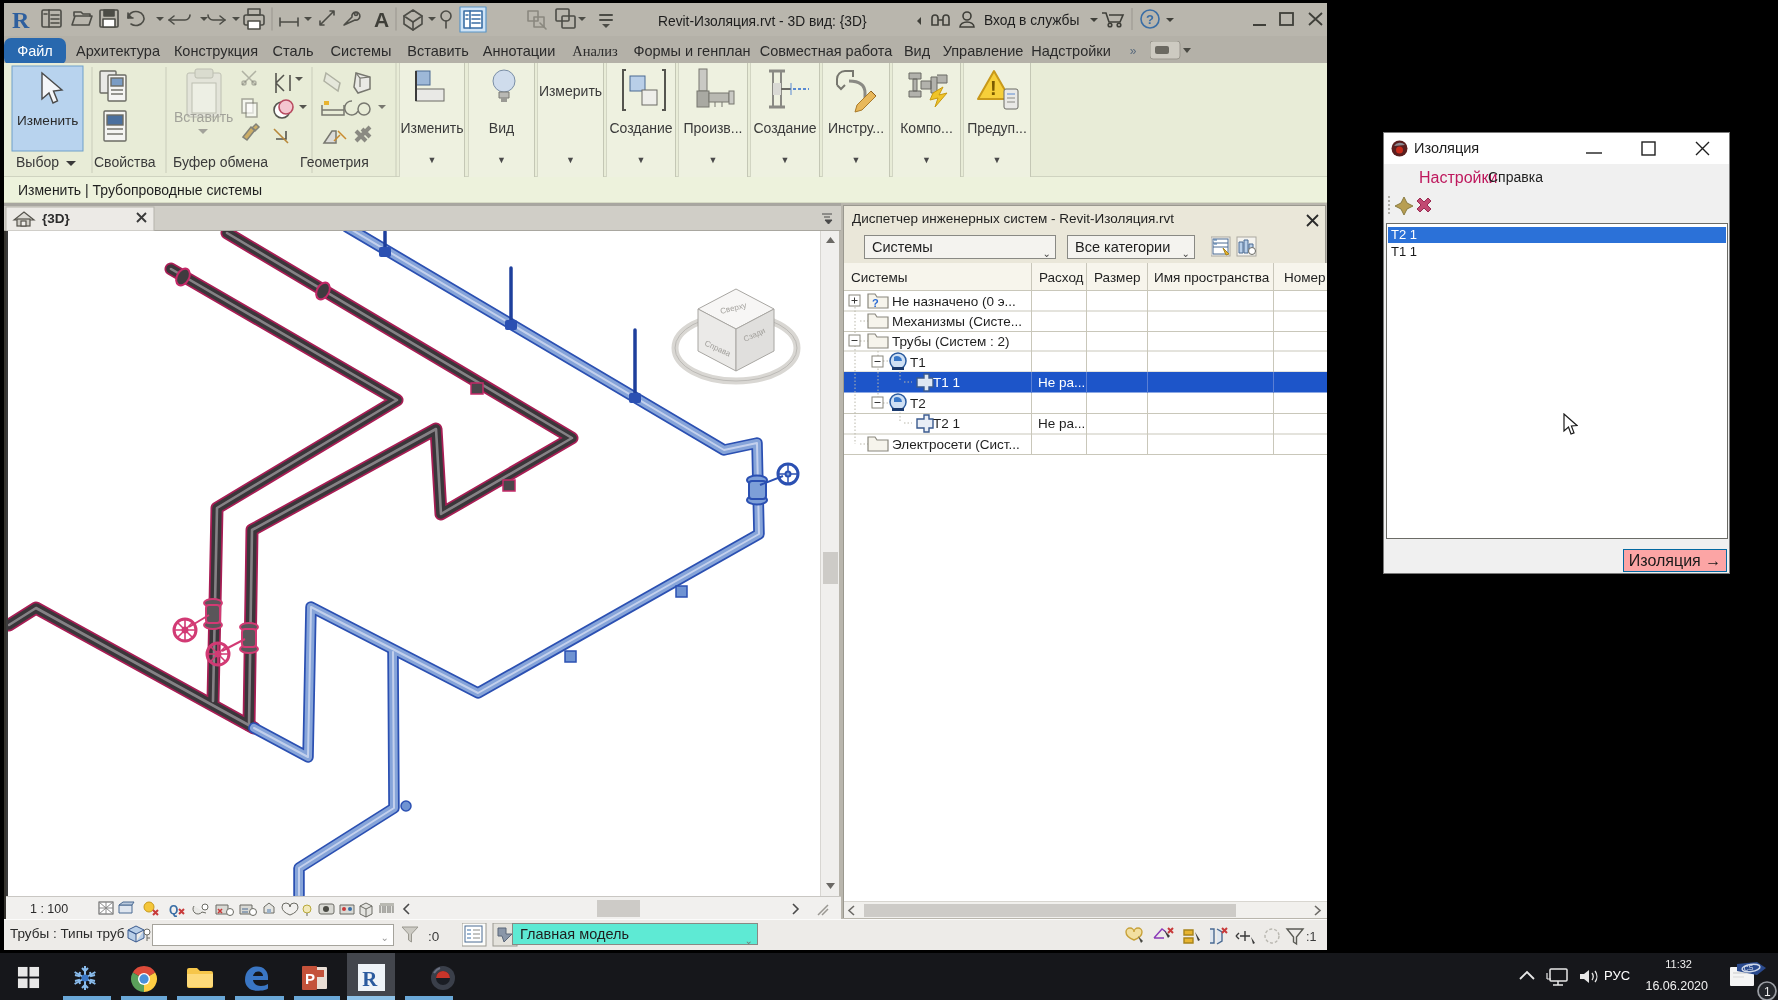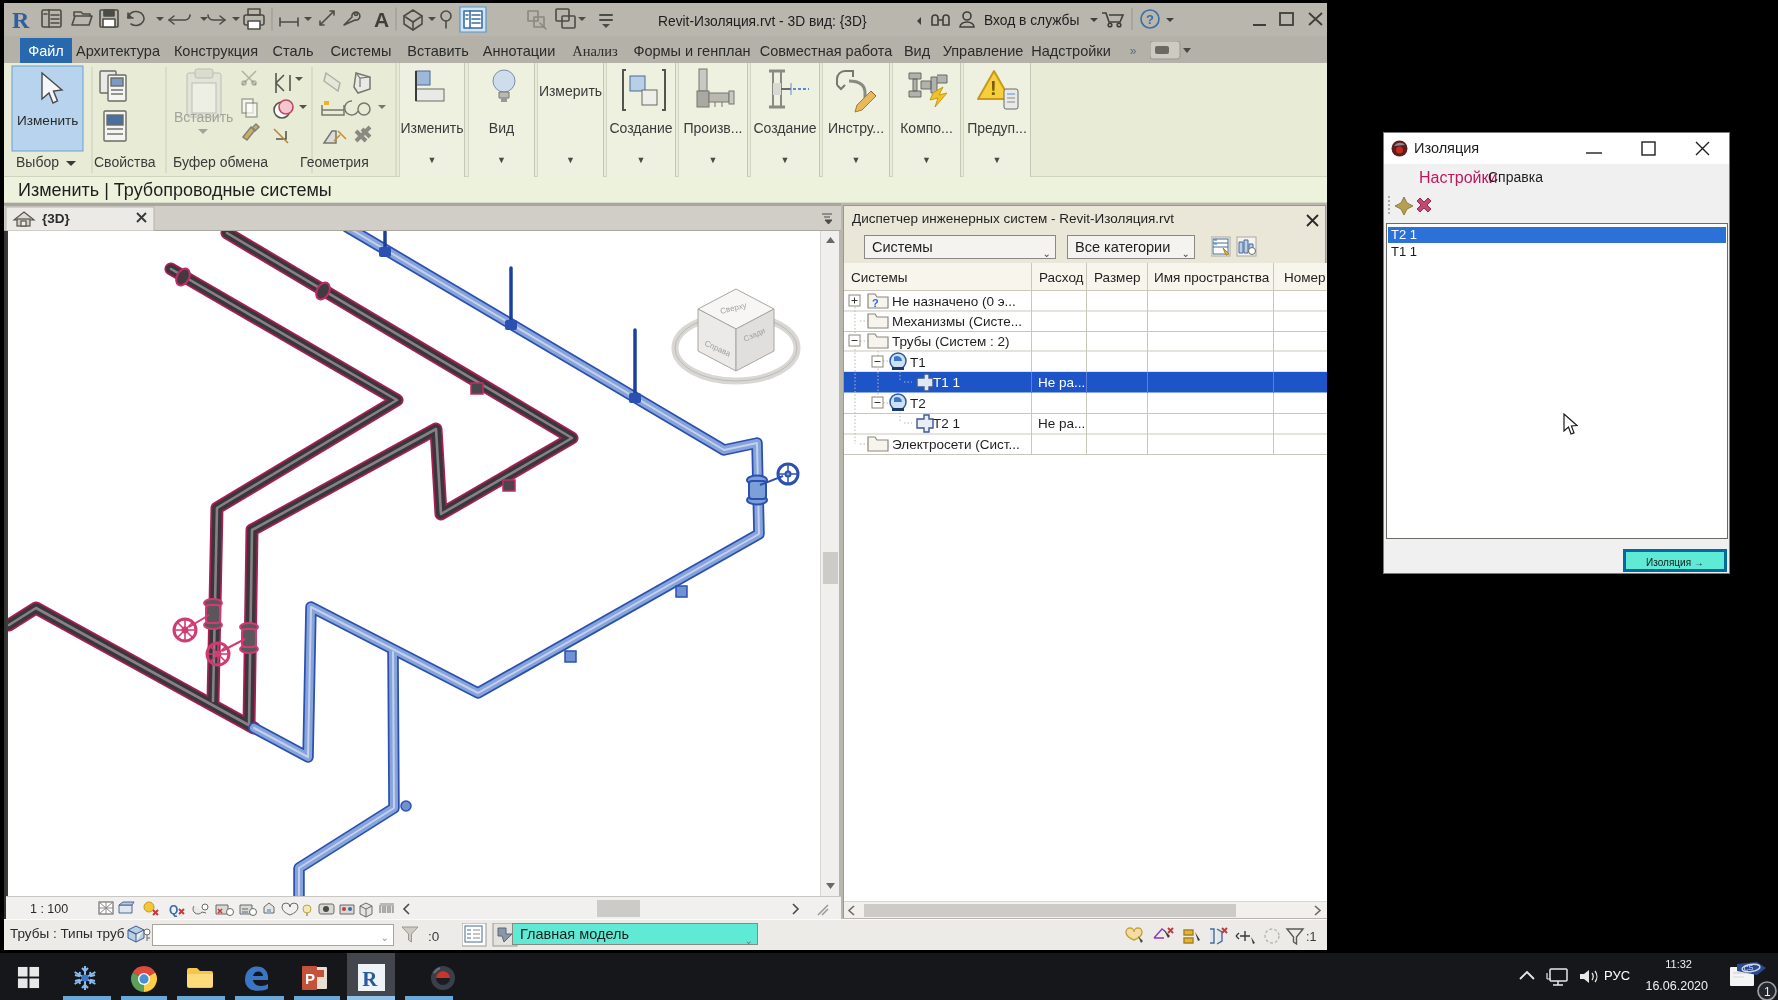--- a/index.html
+++ b/index.html
@@ -7,21 +7,21 @@
 .abs{position:absolute;}
 #win{position:absolute;left:4px;top:3px;width:1323px;height:947px;background:#b9b6ad;}
 #titlebar{position:absolute;left:4px;top:3px;width:1323px;height:33px;background:#b9b6ad;}
 #tabrow{position:absolute;left:4px;top:36px;width:1323px;height:29px;background:#b4b1a8;}
 .tab{position:absolute;top:2px;height:27px;line-height:27px;font-size:14.5px;color:#2b2b2b;text-align:center;}
 #tabfile{background:#2868ae;color:#fff;}
 #ribbon{position:absolute;left:4px;top:63px;width:1323px;height:114px;background:#e8ecd7;border-bottom:1px solid #cfd3c0;}
 .rtile{position:absolute;top:0;height:114px;background:#eef1e0;border-left:1px solid #d2d5c3;border-right:1px solid #c4c7b5;}
 .rlabel{position:absolute;width:100%;text-align:center;top:57px;font-size:14px;color:#3a3a3a;}
 .rdrop{position:absolute;width:100%;text-align:center;top:92px;font-size:9px;color:#4a4a4a;}
-#infobar{position:absolute;left:4px;top:177px;width:1323px;height:26px;background:#edf2dc;border-bottom:1px solid #d6dac4;font-size:18px;color:#1f1f1f;line-height:26px;padding-left:14px;}
+#infobar{position:absolute;left:4px;top:177px;width:1323px;height:26px;background:#edf2dc;border-bottom:1px solid #d6dac4;font-size:14px;color:#1f1f1f;line-height:26px;padding-left:14px;}
 #vtabbar{position:absolute;left:4px;top:203px;width:837px;height:28px;background:#d0cec7;border-bottom:1px solid #a9a7a0;}
 #viewport{position:absolute;left:6px;top:231px;width:816px;height:665px;background:#fff;border-left:2px solid #3a3a3a;}
 #vscroll{position:absolute;left:820px;top:231px;width:19px;height:665px;background:#f0efed;border-left:1px solid #d8d6d2;}
 #viewbar{position:absolute;left:6px;top:896px;width:835px;height:23px;background:#f1f0ee;border-top:1px solid #c9c7c3;}
 #panel{position:absolute;left:843px;top:205px;width:483px;height:713px;background:#eae7d9;border:1px solid #9a988f;}
 #statusbar{position:absolute;left:4px;top:919px;width:1323px;height:31px;background:#edebe8;border-top:1px solid #fbfbfa;}
 #taskbar{position:absolute;left:0;top:953px;width:1778px;height:47px;background:#16171b;}
 #floatwin{position:absolute;left:1383px;top:132px;width:347px;height:442px;background:#f0f0f0;border:1px solid #7a7a7a;}
 .combo{position:absolute;background:#f4f3ef;border:1px solid #898984;font-size:14.5px;color:#1f1f1f;}
 .cchev{position:absolute;right:4px;top:7px;font-size:10px;color:#444;}
@@ -130,21 +130,21 @@
   <path d="M1162 15 l4 4 4 -4" fill="#3f3f39" stroke="none"></path>
 
   <line x1="1249" y1="22" x2="1262" y2="22" stroke-width="2"></line>
   <rect x="1276" y="10" width="13" height="12" stroke-width="1.8"></rect>
   <path d="M1305 10 l13 12 M1318 10 l-13 12" stroke-width="1.8"></path>
  </g>
 </svg>
 </div>
 
 <div id="tabrow">
-  <div class="tab" id="tabfile" style="left:16px;width:52px;">Файл</div>
+  <div class="tab" id="tabfile" style="left:0;width:62px;border-radius:7px;">Файл</div>
   <div class="tab" style="left:66px;width:96px;">Архитектура</div>
   <div class="tab" style="left:166px;width:92px;">Конструкция</div>
   <div class="tab" style="left:262px;width:54px;">Сталь</div>
   <div class="tab" style="left:320px;width:74px;">Системы</div>
   <div class="tab" style="left:398px;width:72px;">Вставить</div>
   <div class="tab" style="left:474px;width:82px;">Аннотации</div>
   <div class="tab" style="left:560px;width:62px;font-family:Liberation Serif, serif;">Анализ</div>
   <div class="tab" style="left:626px;width:124px;">Формы и генплан</div>
   <div class="tab" style="left:754px;width:136px;">Совместная работа</div>
   <div class="tab" style="left:894px;width:38px;">Вид</div>
@@ -674,21 +674,21 @@
         <circle cx="3" cy="16" r="1"></circle>
         <circle cx="3" cy="20" r="1"></circle>
       </g>
   <path d="M18 4 l3 6 6 3 -6 3 -3 6 -3 -6 -6 -3 6 -3 z" fill="#b89e52" stroke="#8a7c42" stroke-width="1"></path>
   <path d="M34 5 l4 4 4 -4 3 3 -4 4 4 4 -3 3 -4 -4 -4 4 -3 -3 4 -4 -4 -4 z" fill="#c24a72" stroke="#9a2a52" stroke-width="1"></path>
  </svg>
  <div class="abs" style="left:2px;top:90px;width:342px;height:316px;background:#fff;border:1px solid #6b6b66;">
   <div class="abs" style="left:1px;top:3px;width:338px;height:16px;background:#2b71d8;color:#fff;font-size:13px;line-height:16px;padding-left:3px;">Т2 1</div>
   <div class="abs" style="left:4px;top:20px;font-size:13px;color:#1a1a1a;">Т1 1</div>
  </div>
- <div class="abs" style="left:239px;top:416px;width:104px;height:23px;background:#5eead4;border:3px solid #0369a1;text-align:center;font-size:10px;line-height:21px;color:#1a1a1a;">Изоляция →</div>
+ <div class="abs" style="left:239px;top:416px;width:104px;height:23px;background:#fca5a5;border:1px solid #0369a1;text-align:center;font-size:16px;line-height:21px;color:#1a1a1a;">Изоляция →</div>
  <svg class="abs" style="left:178px;top:280px;" width="16" height="24" viewBox="0 0 16 24">
   <path d="M2 1 L2 18 L6.5 14 L9 21 L12 19.8 L9.4 13 L15 12.5 Z" fill="#fff" stroke="#1a1a1a" stroke-width="1.2"></path>
  </svg>
 </div>
 
 <div id="taskbar">
  <svg width="1778" height="47" viewBox="0 0 47 47" class="abs" style="left:0;top:0;width:1778px;height:47px;" preserveAspectRatio="none"></svg>
  <svg class="abs" style="left:17px;top:13px;" width="23" height="23" viewBox="0 0 24 24">
   <rect x="1" y="1" width="10" height="10" fill="#e8e8e8"></rect>
       <rect x="13" y="1" width="10" height="10" fill="#e8e8e8"></rect>

